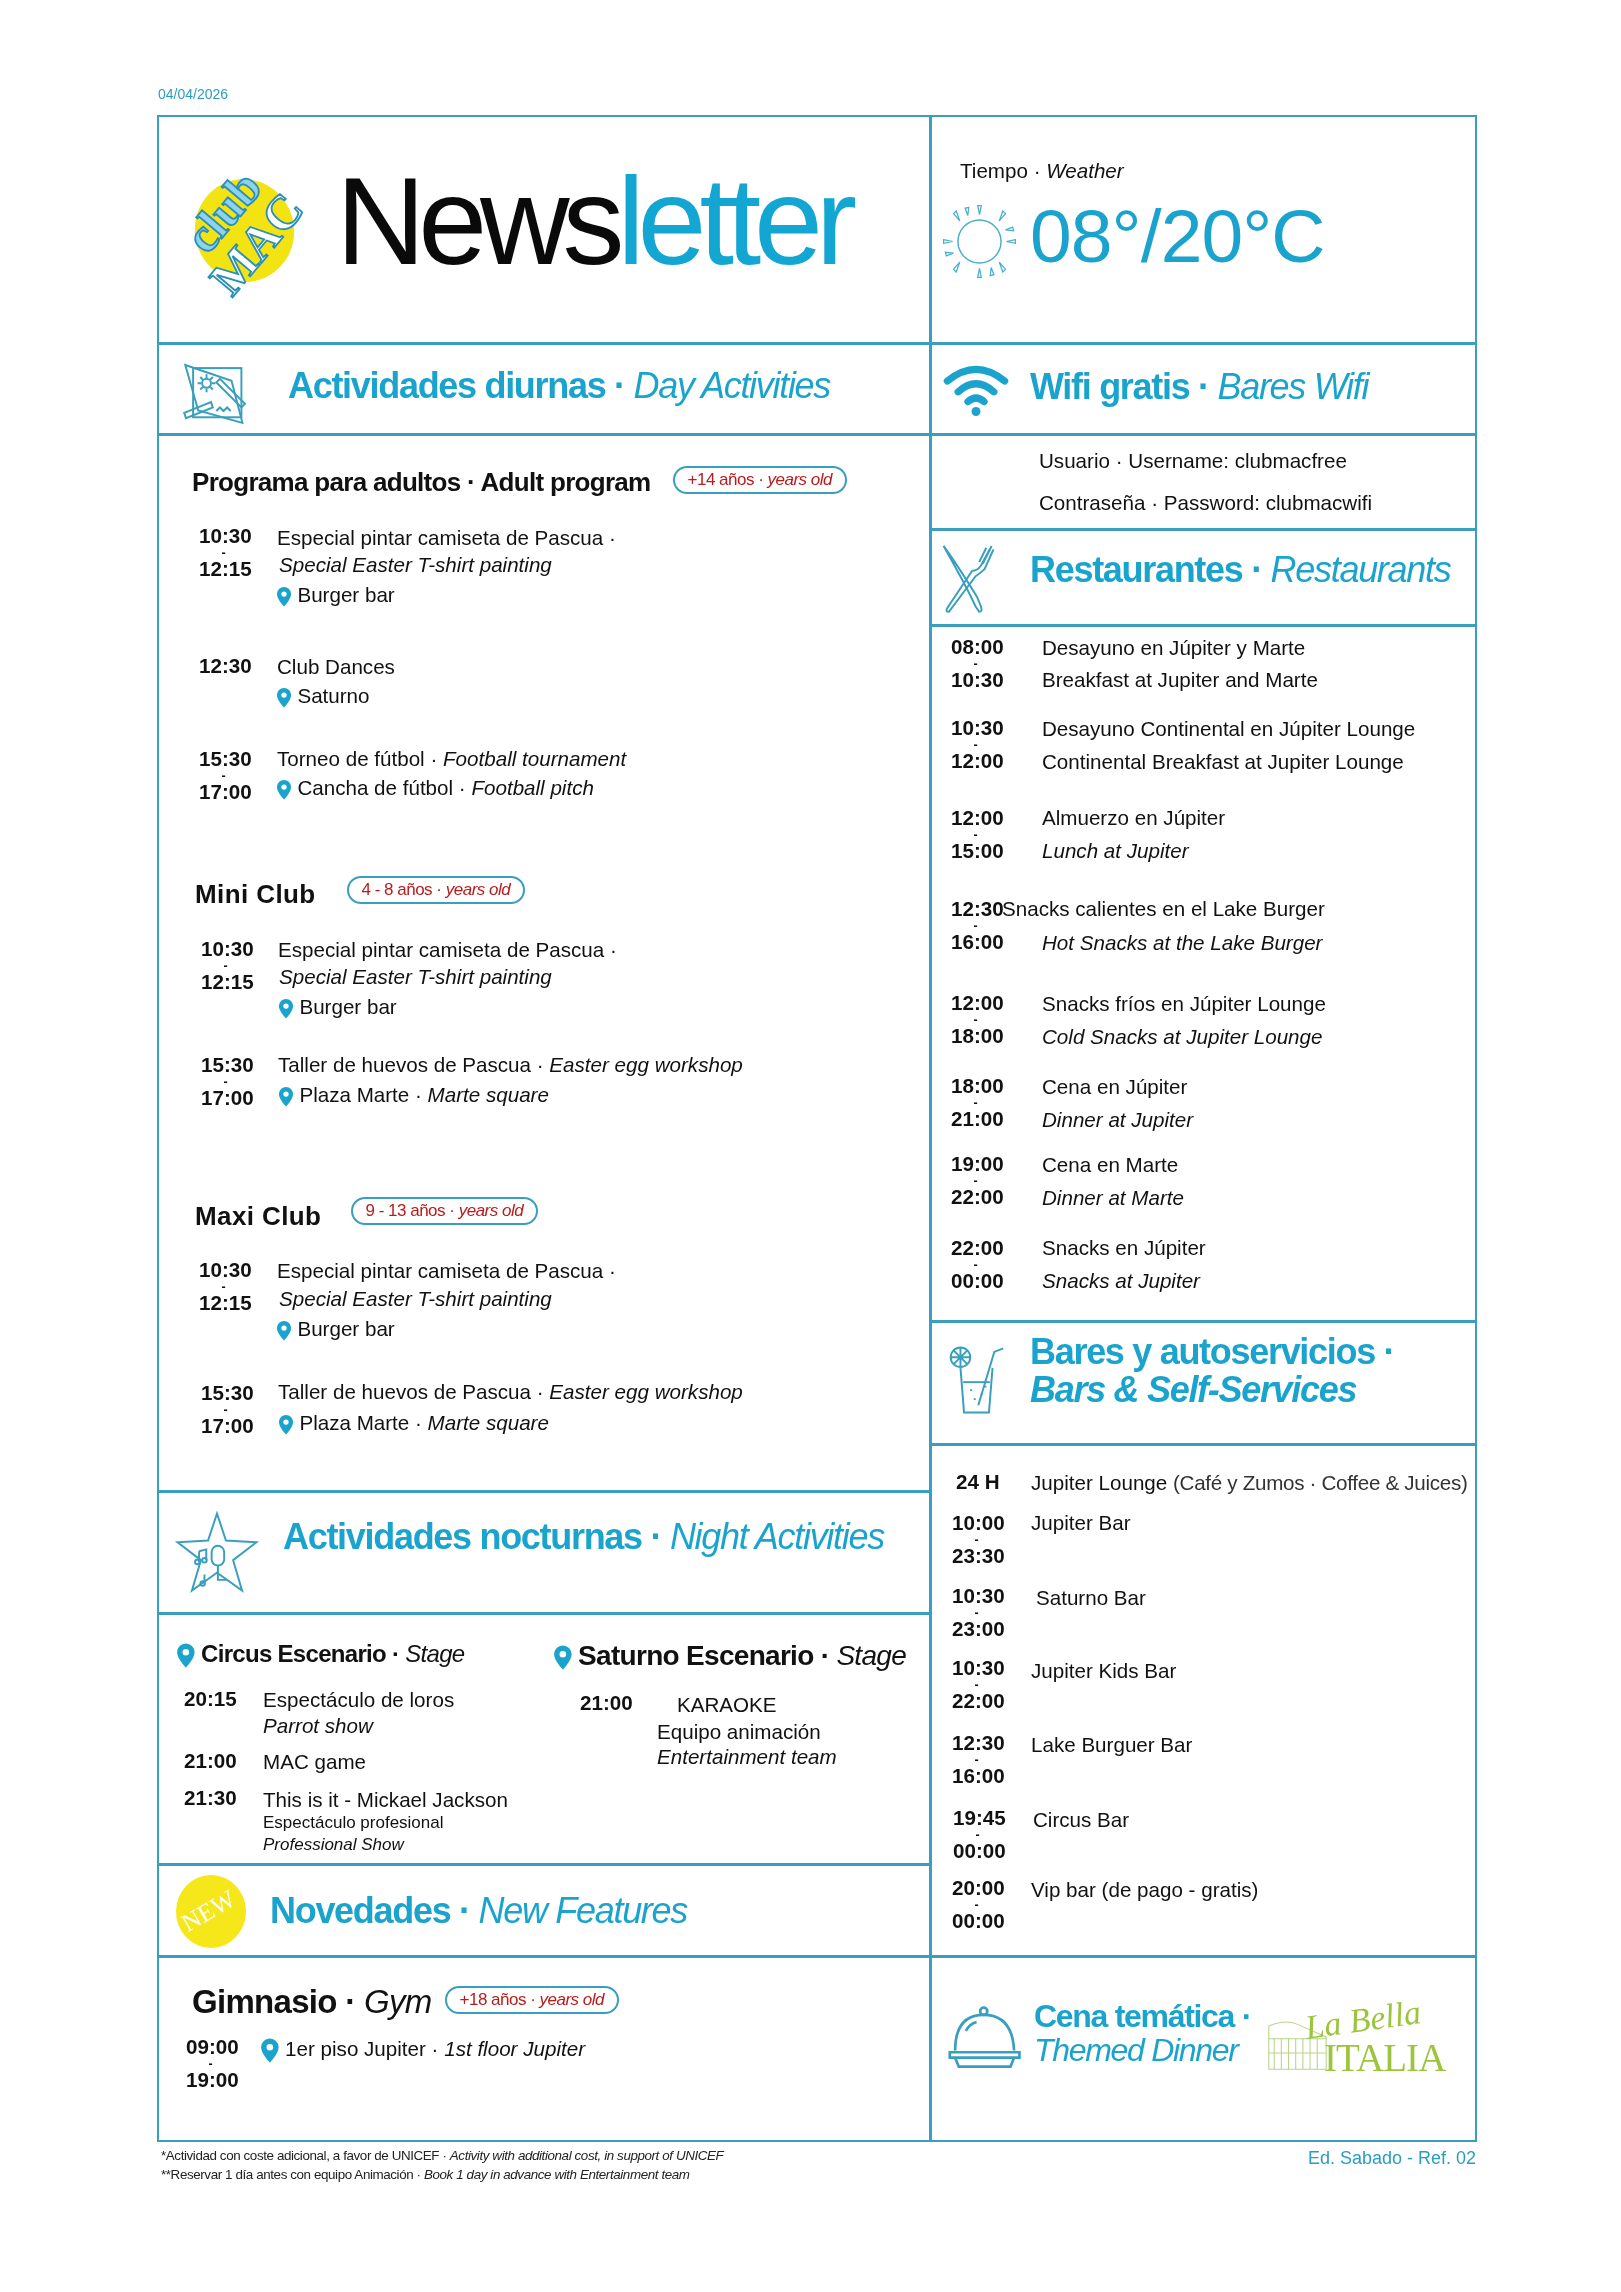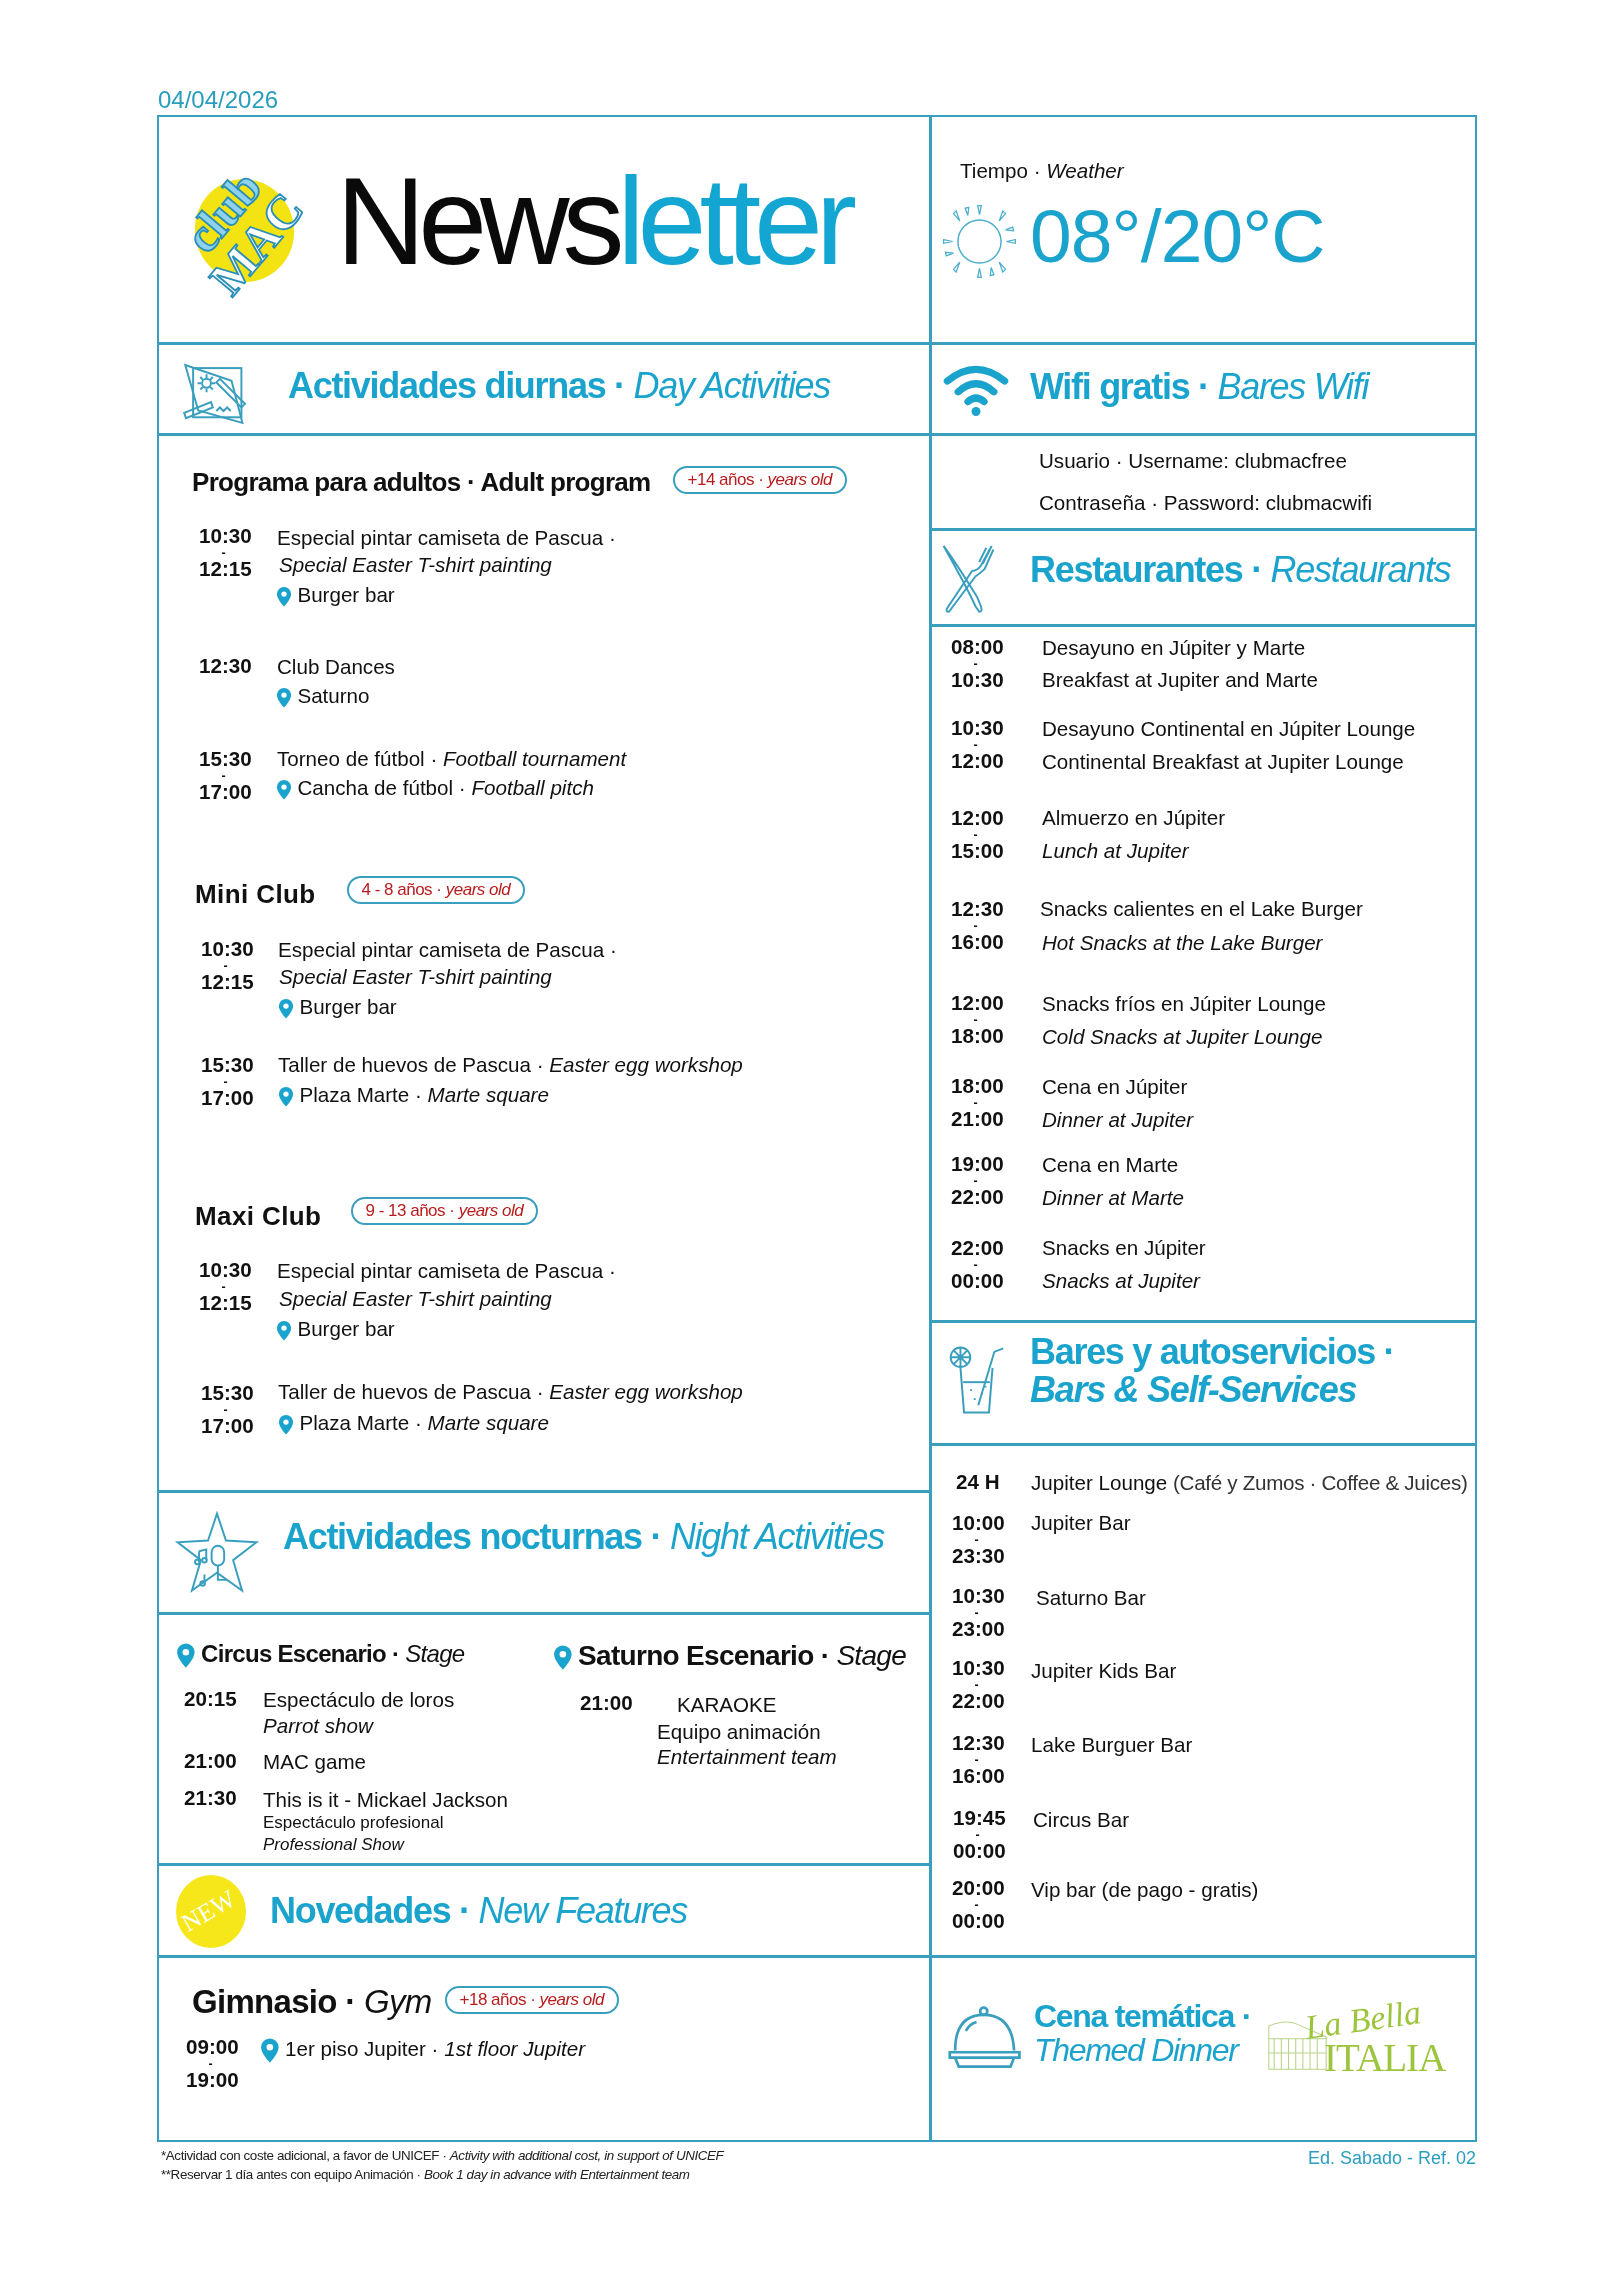--- a/index.html
+++ b/index.html
@@ -1,19 +1,19 @@
 <!DOCTYPE html>
 <html style="font-size:14.3px"><head>
 <meta charset="utf-8">
 <style>
   * { box-sizing: border-box; margin: 0; padding: 0; }
   html, body { width: 1621px; height: 2293px; background: #ffffff; overflow: hidden; }
   body { position: relative; font-family: "Liberation Sans", sans-serif; color: #111; }
   .abs { position: absolute; }
-  .date { left: 158px; top: 86px; font-size: 24px; color: #2a9dbf; }
+  .date { left: 158px; top: 86px; font-size: 14px; color: #2a9dbf; }
   .frame { left: 157px; top: 115px; width: 1320px; height: 2027px; border: 2.7px solid #3a9fbe; }
   .hline { position: absolute; height: 2.7px; background: #3a9fbe; }
   .vline { position: absolute; width: 2.7px; background: #3a9fbe; }
 
   
   .logo { left: 177px; top: 166px; width: 130px; height: 116px; }
   .logo .blob { position: absolute; left: 18px; top: 12.5px; width: 99px; height: 103px; border-radius: 50%; background: #f4e313; transform: rotate(-15deg); }
   .logo .t1, .logo .t2 { position: absolute; font-family: "Liberation Serif", serif; font-weight: bold; color: #8ed2ee; -webkit-text-stroke: 1.8px #2a8fb8; transform: rotate(-50deg); }
   .logo .t1 { left: 1.8px; top: 18px; font-size: 48px; }
   .logo .t2 { left: 22.4px; top: 50px; font-size: 48px; color: #ffffff; }
@@ -326,21 +326,21 @@
       <div class="time">15:00</div>
   </div>
   <div class="abs t" style="left:1042px;top:806px;">Almuerzo en Júpiter</div>
   <div class="abs t it" style="left:1042px;top:839px;">Lunch at Jupiter</div>
 
   <div class="abs" style="left:951px;top:899px;">
     <div class="time">12:30</div>
       <div class="dash">-</div>
       <div class="time">16:00</div>
   </div>
-  <div class="abs t" style="left:1040px;top:897px;">Snacks calientes en el Lake Burger</div>
+  <div class="abs t" style="left:1002px;top:897px;">Snacks calientes en el Lake Burger</div>
   <div class="abs t it" style="left:1042px;top:931px;">Hot Snacks at the Lake Burger</div>
 
   <div class="abs" style="left:951px;top:993px;">
     <div class="time">12:00</div>
       <div class="dash">-</div>
       <div class="time">18:00</div>
   </div>
   <div class="abs t" style="left:1042px;top:992px;">Snacks fríos en Júpiter Lounge</div>
   <div class="abs t it" style="left:1042px;top:1025px;">Cold Snacks at Jupiter Lounge</div>
 

